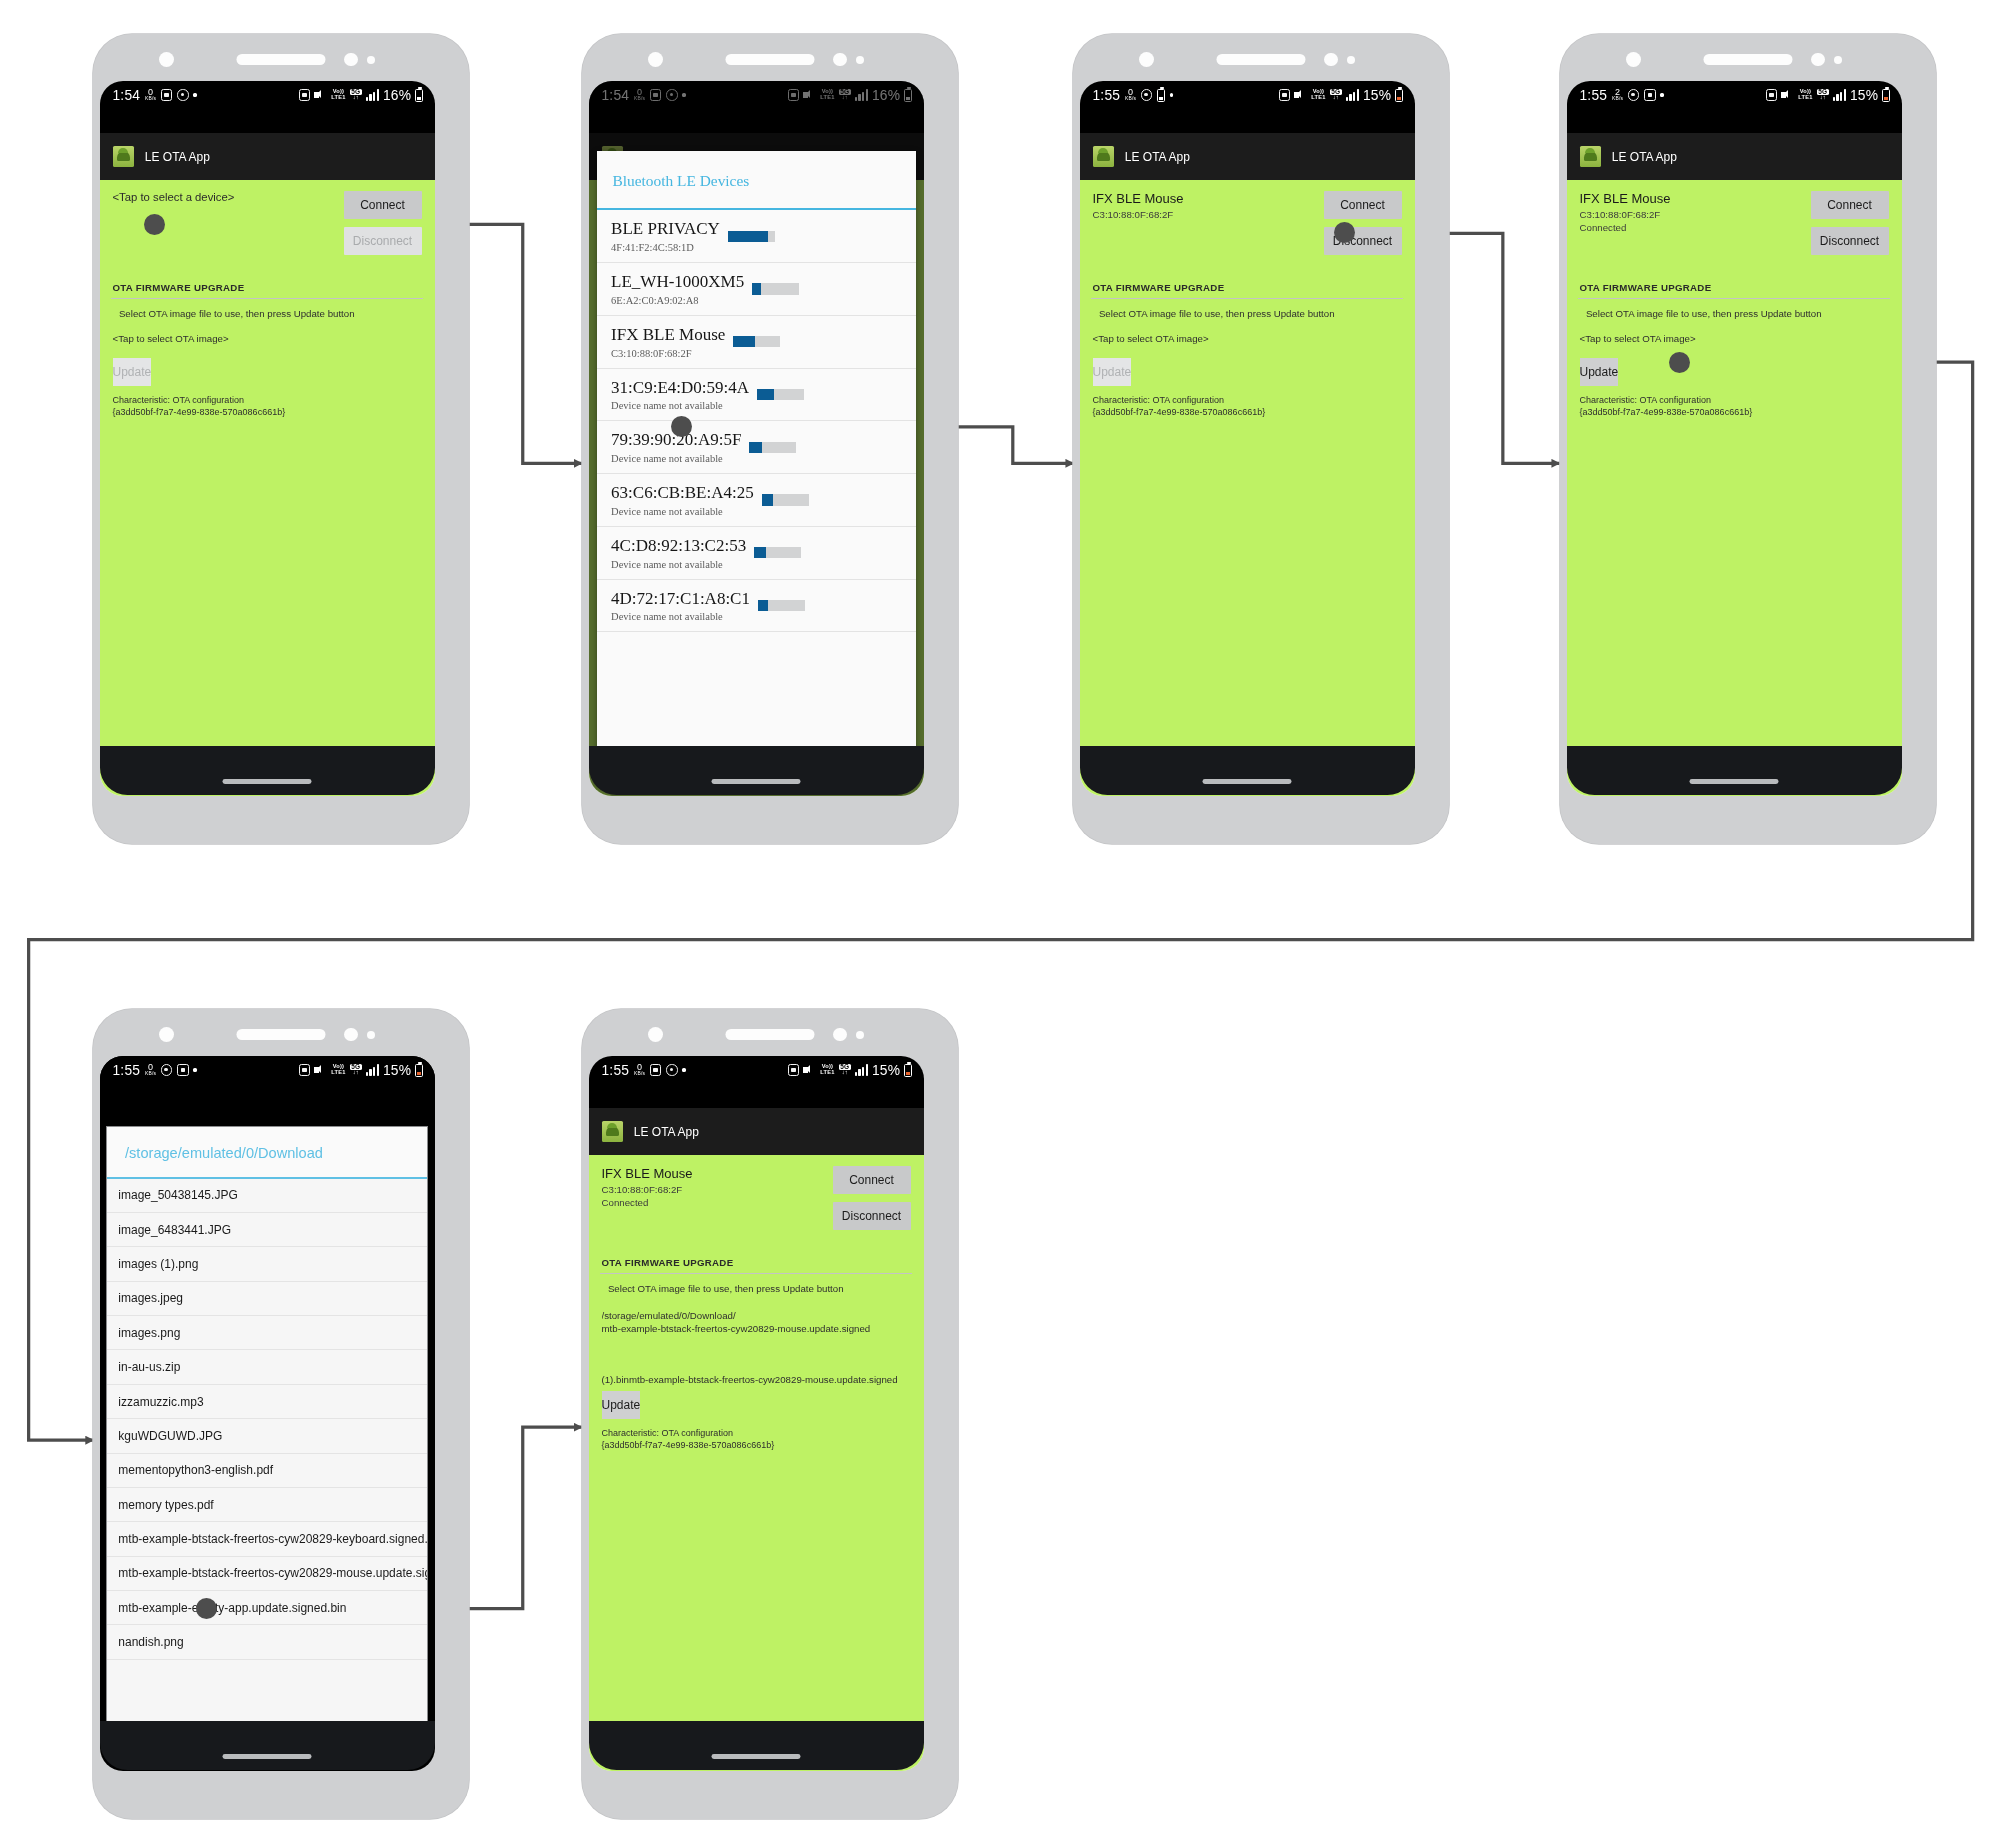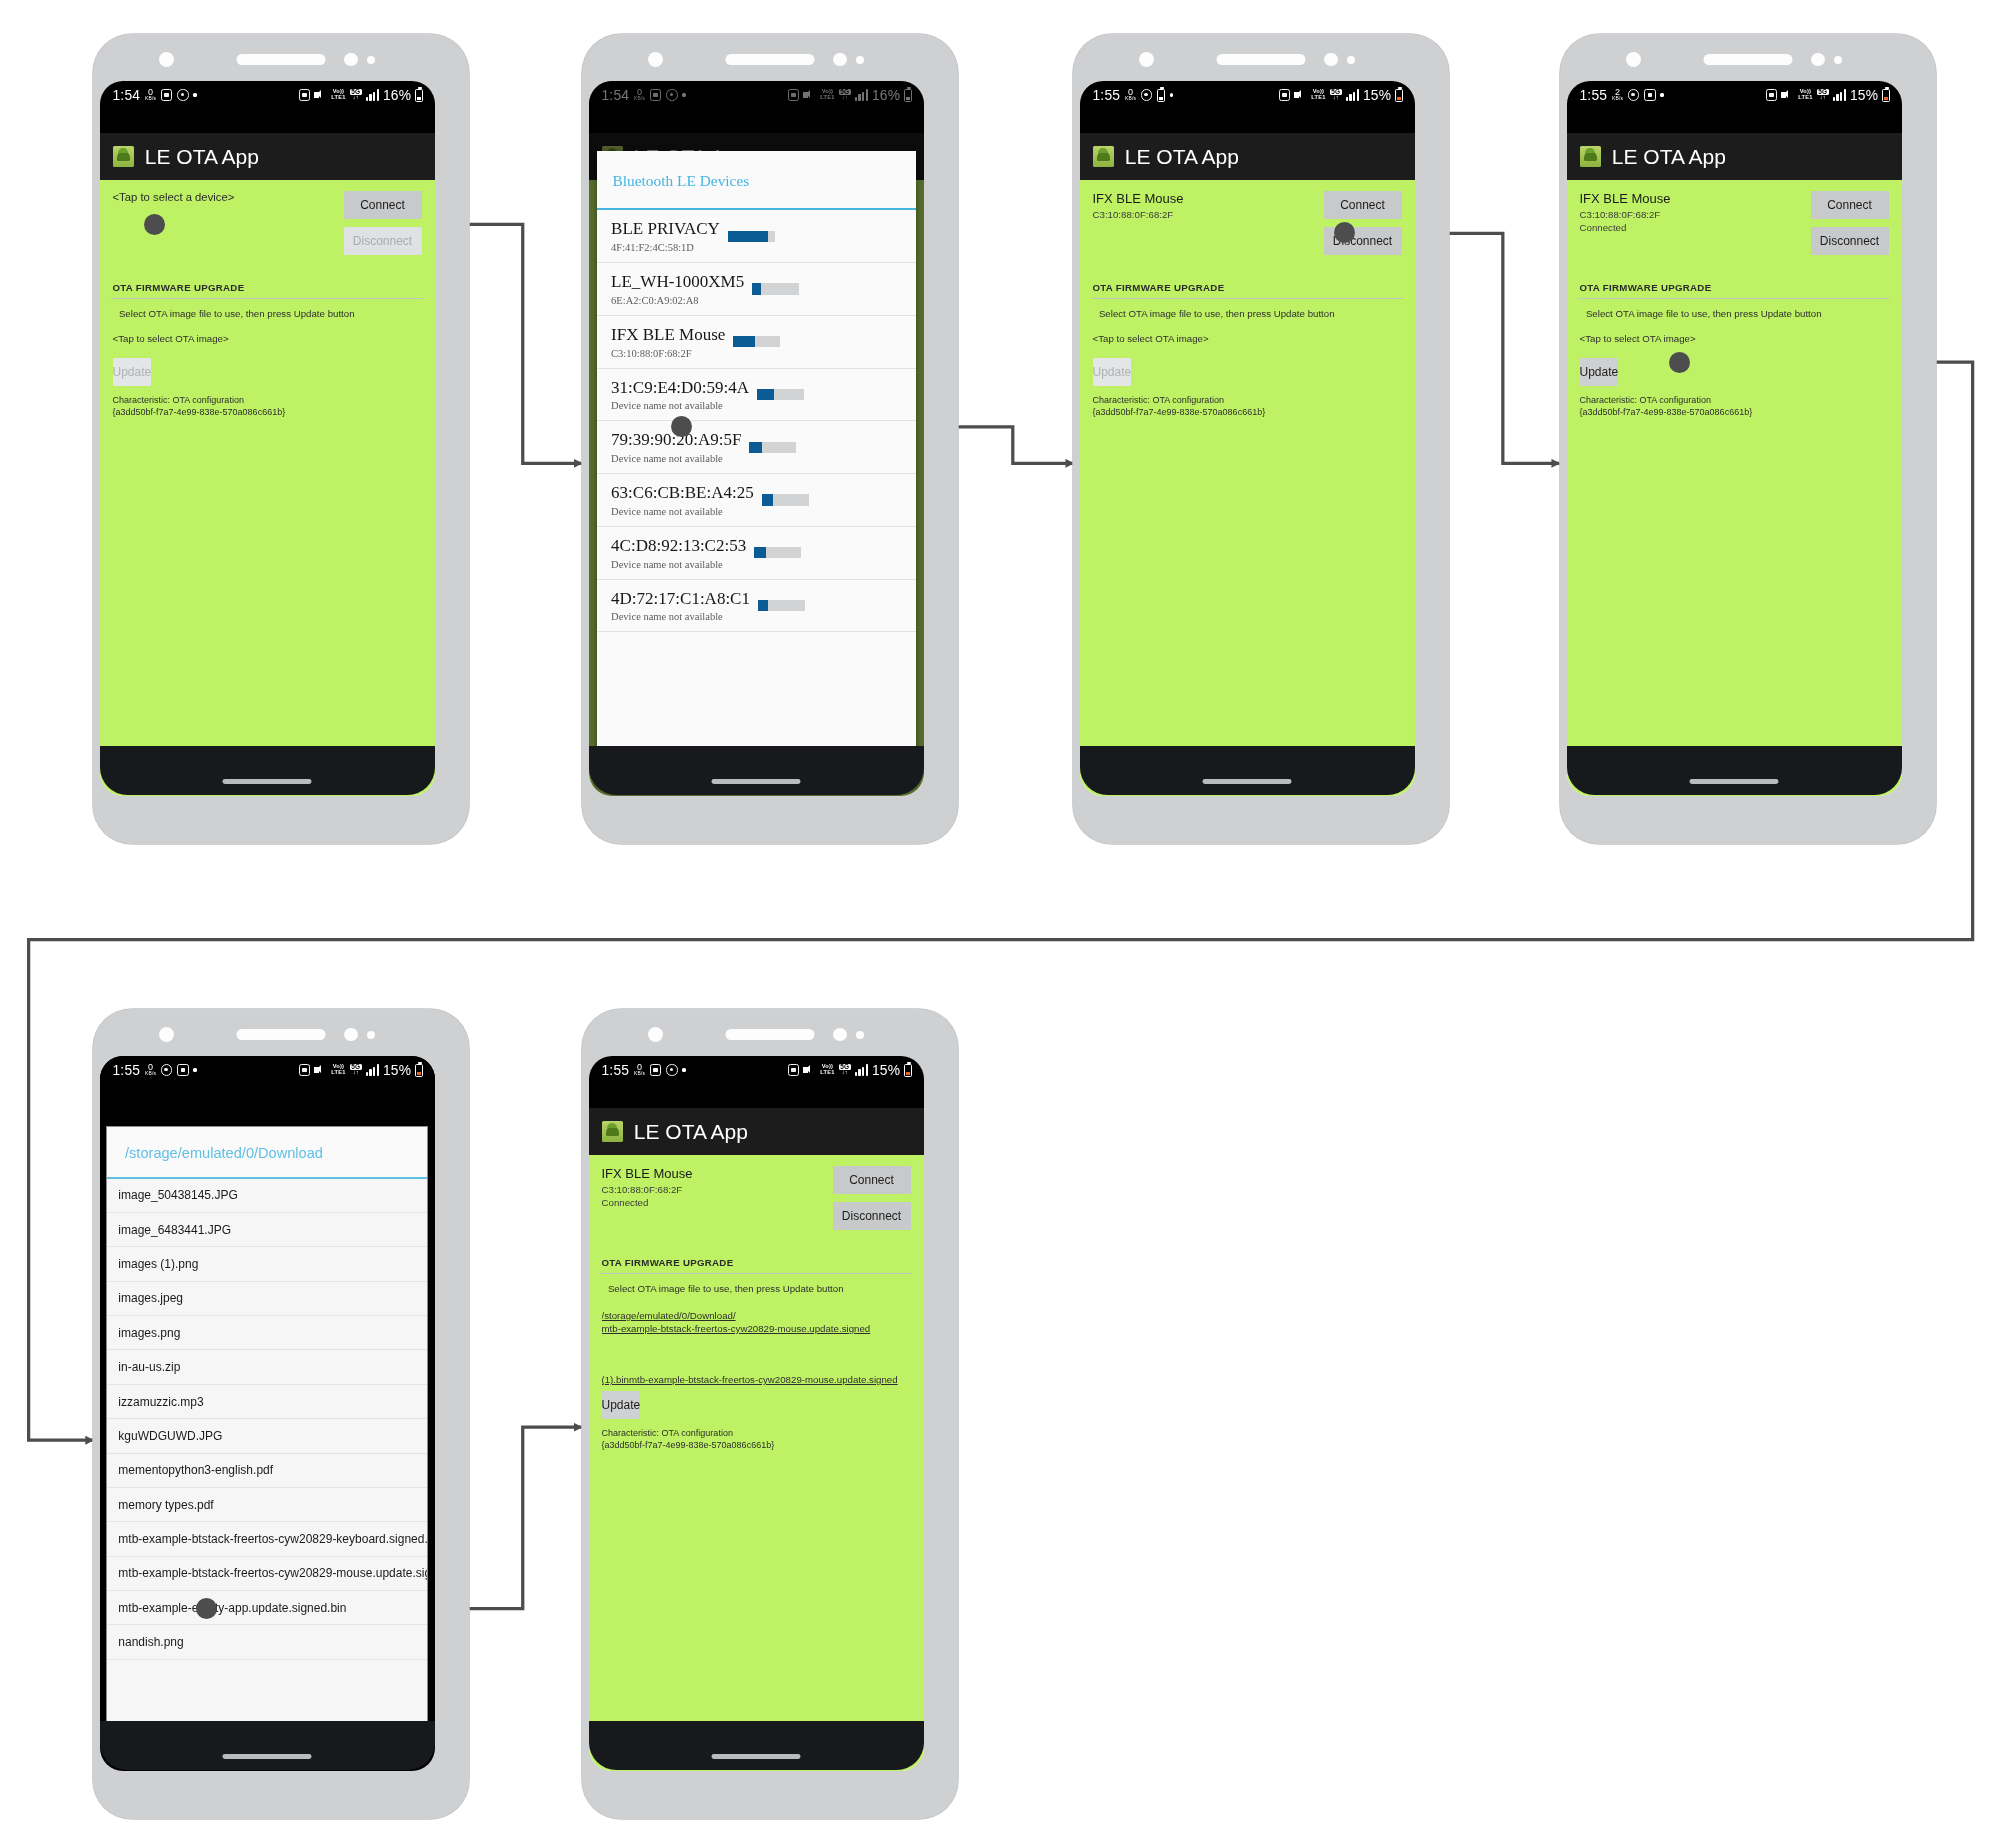--- a/index.html
+++ b/index.html
@@ -75,21 +75,21 @@
   .ico-mute { position:relative; width:13px; height:10.5px; }
   .ico-mute::before { content:""; position:absolute; left:0; top:2.4px; width:4.9px; height:5.7px; background:#fff; }
   .ico-mute::after { content:""; position:absolute; left:3.2px; top:0; border:4.9px solid transparent; border-right-color:#fff; border-left:0; }
 
   
   .appbar { height:47px; background:#1c1c1c; display:flex; align-items:center; padding-left:13px; gap:11.3px; }
   .app-icon { width:21px; height:21px; background:#9ab94a; border-radius:1.6px; position:relative; overflow:hidden; flex:0 0 auto;
               background:linear-gradient(#b9d468,#8cb33f); }
   .app-icon::before { content:""; position:absolute; left:4px; top:4.9px; width:13px; height:9.7px; background:#4f7a1c; border-radius:6.5px 6.5px 1.6px 1.6px; }
   .app-icon::after { content:""; position:absolute; left:5.7px; top:2.4px; width:9.7px; height:4.9px; background:#6da02b; border-radius:4.9px 4.9px 0 0; }
-  .app-title { color:#fff; font-size:21px; }
+  .app-title { color:#fff; font-size:12px; }
 
   
   .appbody { background:#bef264; height:calc(100% - 99px); position:relative; }
   .dev-row { padding:11.3px 13px 0 13px; position:relative; min-height:89px; }
   .dev-name { font-size:13px; color:#1a1a1a; }
   .dev-addr { font-size:9.7px; color:#3b3b3b; margin-top:2.4px; }
   .dev-state { font-size:9.7px; color:#3b3b3b; margin-top:2.4px; }
   .tap-device { font-size:11.3px; color:#2b2b2b; }
 
   .btn {
@@ -651,21 +651,21 @@
         <div class="dev-row">
           <div class="dev-name">IFX BLE Mouse</div>
           <div class="dev-addr">C3:10:88:0F:68:2F</div>
           <div class="dev-state">Connected</div>
           <button class="btn btn-connect">Connect</button>
           <button class="btn btn-disconnect">Disconnect</button>
         </div>
         <div class="sect-title">OTA FIRMWARE UPGRADE</div>
         <div class="divider"></div>
         <div class="hint">Select OTA image file to use, then press Update button</div>
-        <div class="ota-path" id="ota-path-lines" style="padding-top:14.6px;text-decoration:underline;">
+        <div class="ota-path" id="ota-path-lines" style="padding-top:14.6px;">
             <div style="white-space: nowrap; overflow: hidden;">/storage/emulated/0/Download/</div>
             <div style="white-space: nowrap; overflow: hidden;">mtb-example-btstack-freertos-cyw20829-mouse.update.signed</div>
             <div style="white-space: nowrap; overflow: hidden; margin-top: 38px;">(1).binmtb-example-btstack-freertos-cyw20829-mouse.update.signed</div>
           </div>
         <button class="update-btn" style="margin-top:4.9px;">Update</button>
         <div class="charac">
           <div>Characteristic: OTA configuration</div>
           <div>{a3dd50bf-f7a7-4e99-838e-570a086c661b}</div>
         </div>
       </div>

